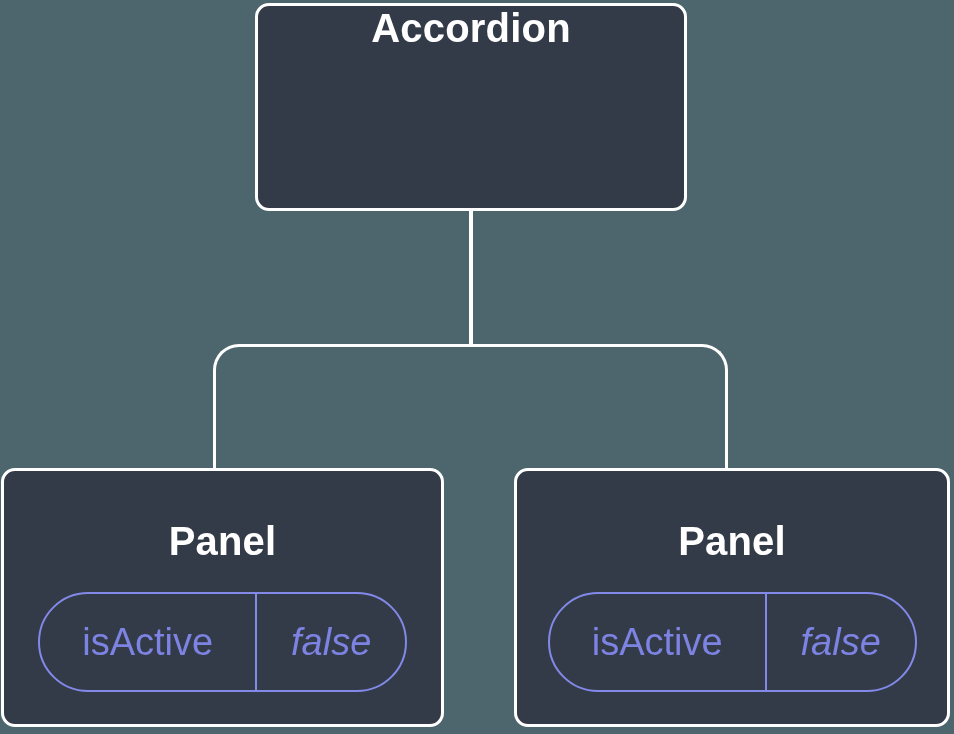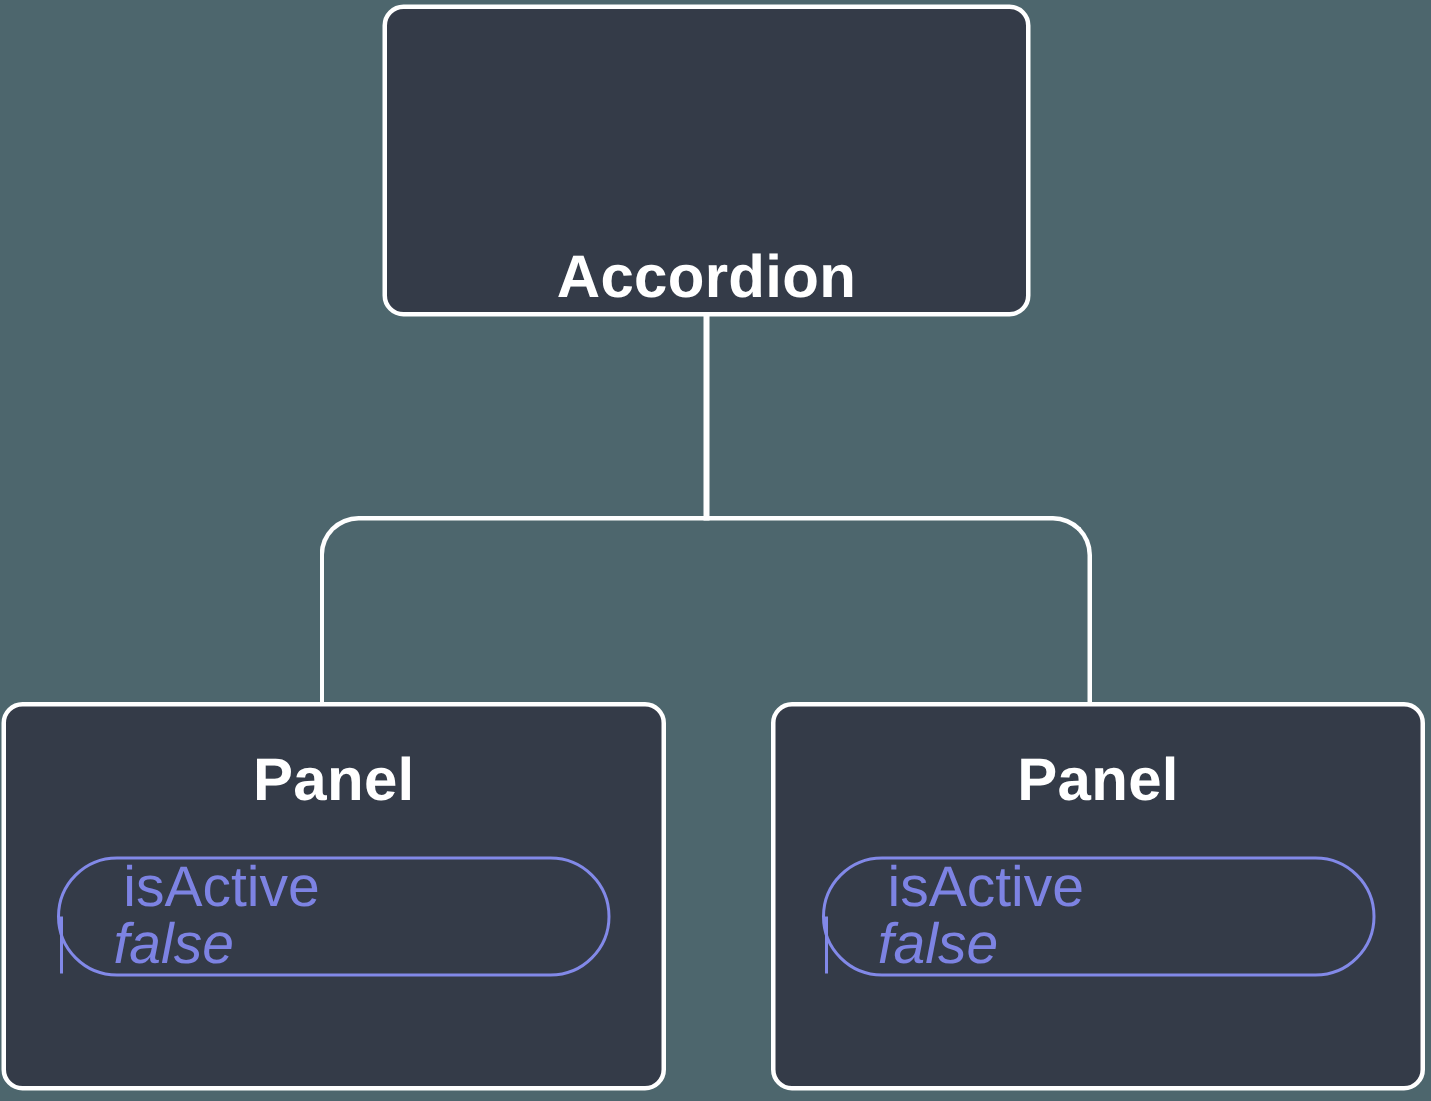--- a/index.html
+++ b/index.html
@@ -21,43 +21,42 @@
   .node-title {
     color: #ffffff;
     font-size: 40px;
     font-weight: 600;
     letter-spacing: 0.2px;
     text-align: center;
   }
   .accordion {
     left: 255px; top: 3px;
     width: 432px; height: 208px;
-    display: flex; align-items: flex-end; justify-content: center;
+    display: flex; align-items: flex-start; justify-content: center;
   }
   .panel {
     top: 468px;
     height: 259px;
   }
   .panel.left  { left: 1px;   width: 443px; }
   .panel.right { left: 514px; width: 436px; }
   .panel .node-title {
-    margin-top: 25px;
+    margin-top: 46px;
     line-height: 48px;
   }
   .pill {
     margin: 27px auto 0 auto;
-    width: 369px; height: 80px;
+    width: 369px; height: 100px;
     border: 2.5px solid #8289e8;
     border-radius: 51px;
     box-sizing: border-box;
     display: flex;
     color: #7d83e3;
     font-size: 38px;
     font-weight: 400;
-    flex-direction: column;
   }
   .pill-cell {
     display: flex; align-items: center; justify-content: center;
     box-sizing: border-box;
     overflow: hidden;
   }
   .pill-cell.key   { width: 59%; }
   .pill-cell.value { width: 41%; border-left: 2.5px solid #8289e8; font-style: italic; }
   .stem {
     position: absolute;

